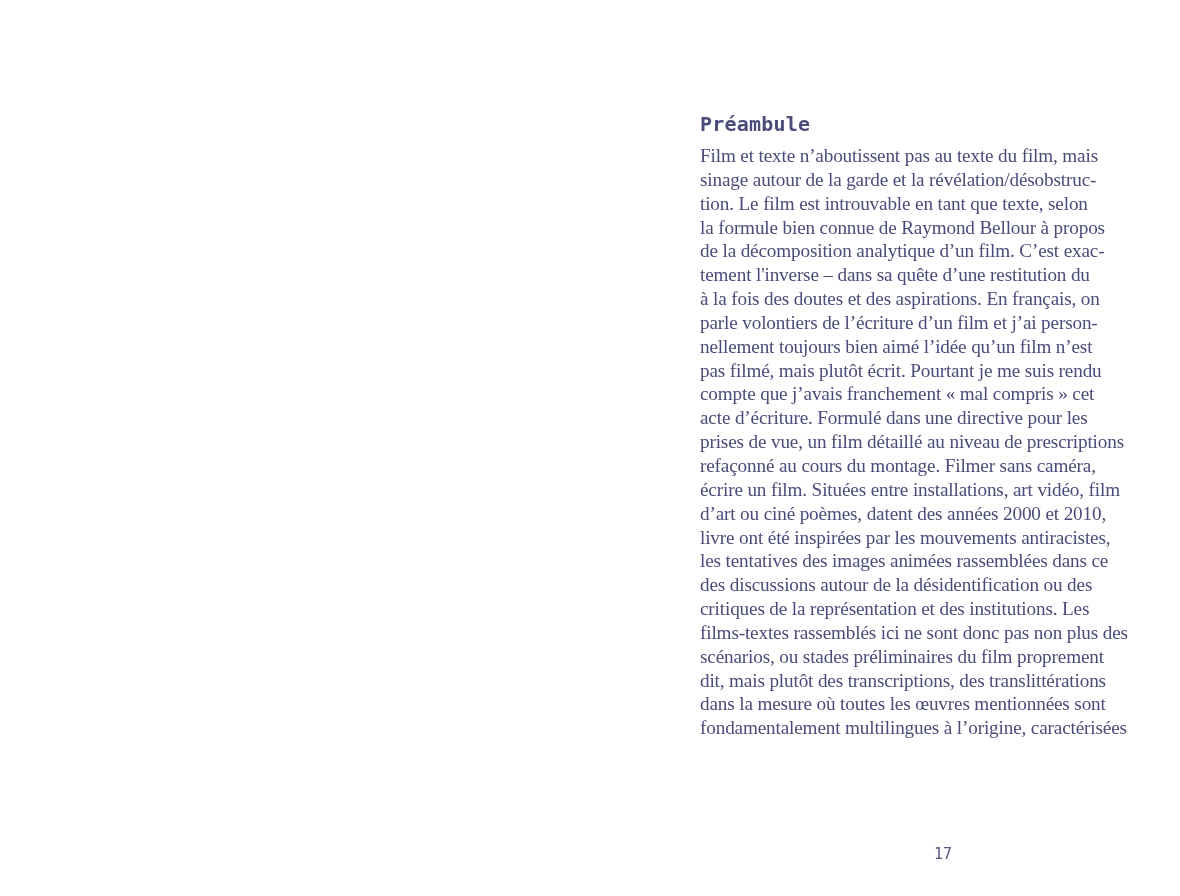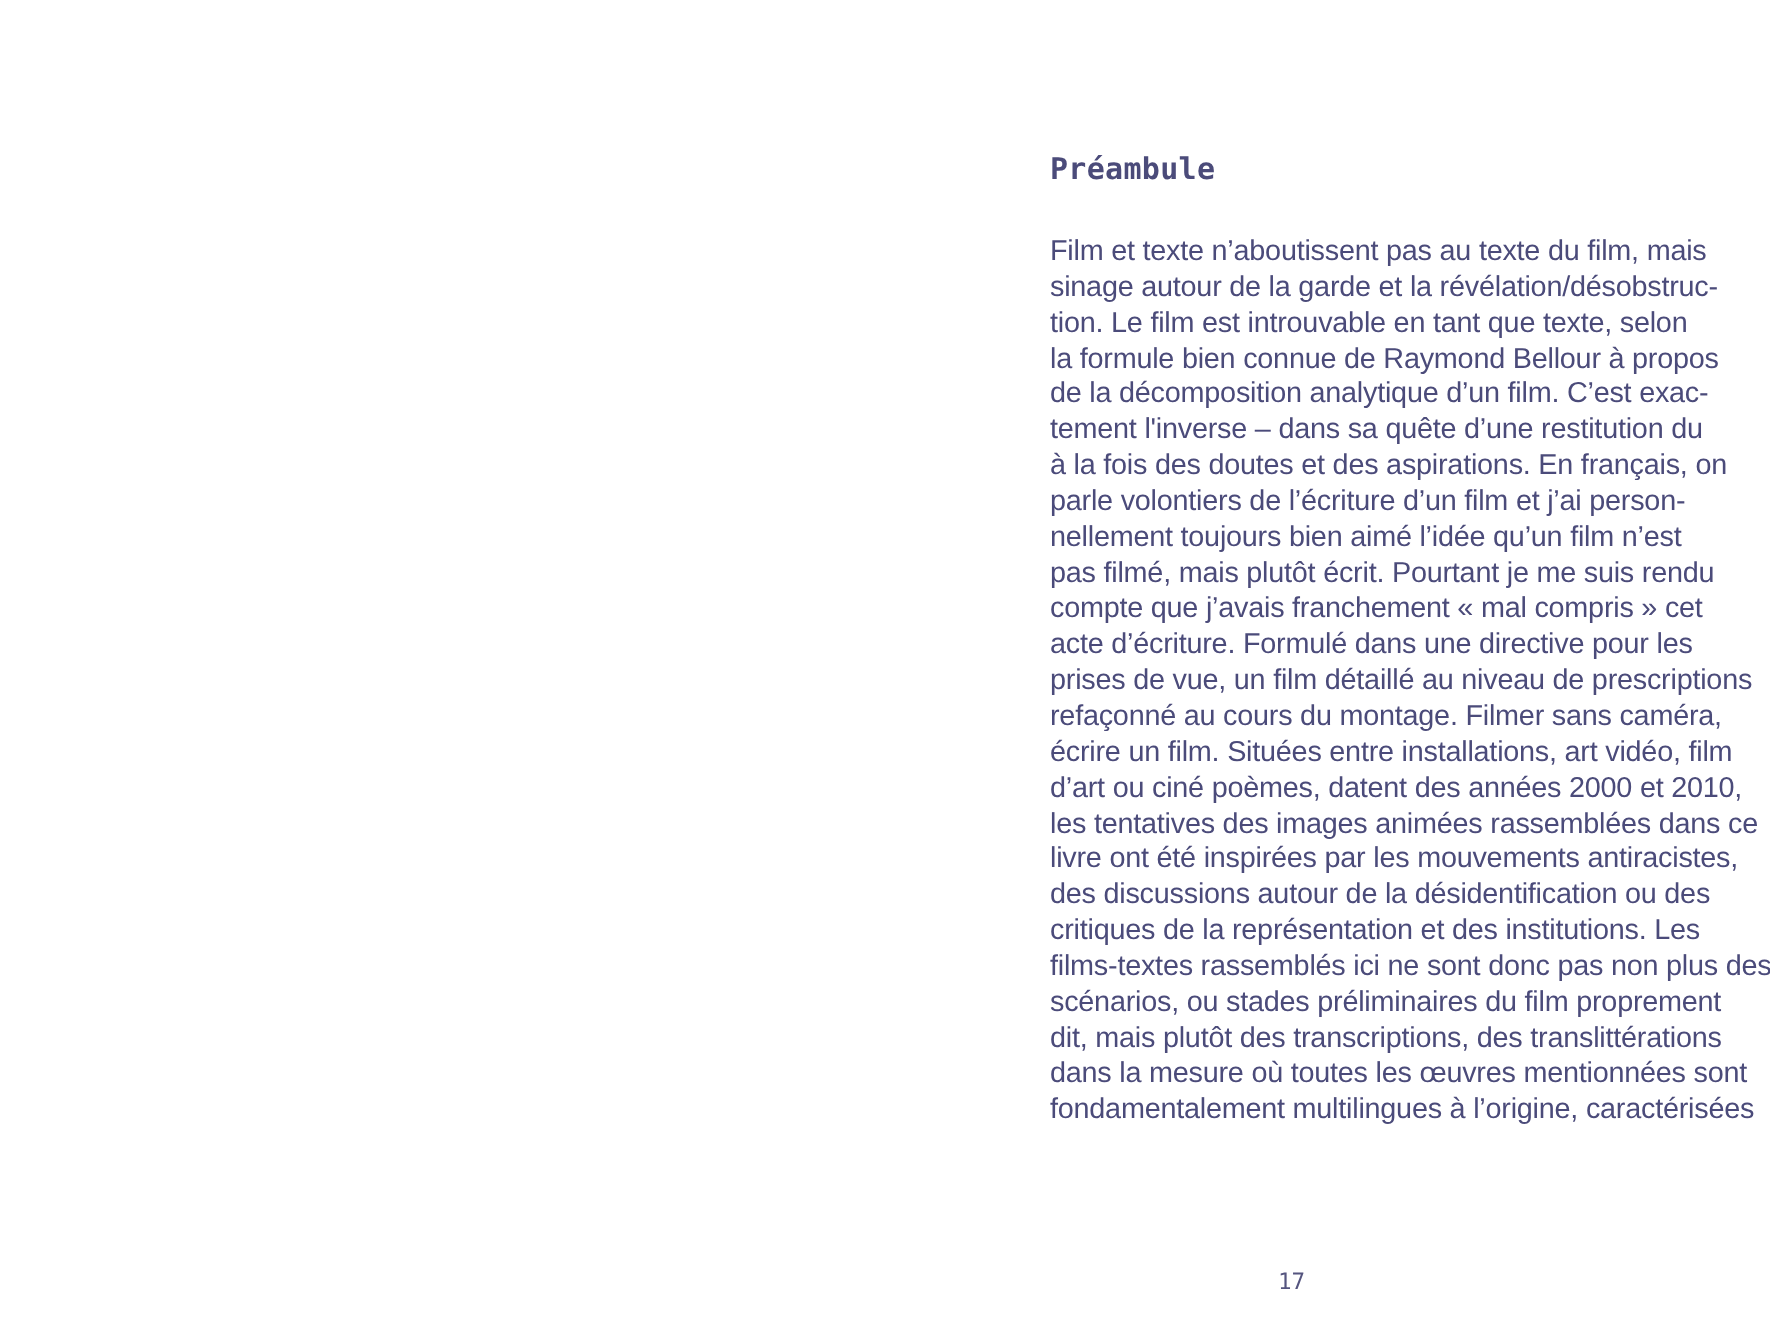--- a/index.html
+++ b/index.html
@@ -11,49 +11,49 @@
     position: relative;
     width: 1180px;
     height: 896px;
     background: #ffffff;
     overflow: hidden;
     font-family: "Liberation Serif", serif;
   }
   .page-title {
     position: absolute;
     left: 700px;
-    top: 52px;
+    top: 64px;
     font-family: "DejaVu Sans Mono", monospace;
     font-weight: bold;
     font-size: 20px;
     letter-spacing: 0.2px;
     color: #4b4b7a;
     white-space: nowrap;
     margin-top: 48px;
   }
   .body-text {
     position: absolute;
     left: 700px;
-    top: 156px;
+    top: 144px;
     width: 440px;
-    font-family: Liberation Sans, sans-serif;
+    font-family: Liberation Serif, serif;
     font-size: 19.2px;
     line-height: 23.85px;
     color: #4b4b7a;
   }
   .body-text .body-line {
     white-space: nowrap;
     letter-spacing: -0.15px;
   }
   .page-number {
     position: absolute;
     left: 852px;
     top: 845px;
     width: 100px;
-    text-align: left;
+    text-align: right;
     font-family: "DejaVu Sans Mono", monospace;
     font-size: 15px;
     font-weight: 500;
     color: #55557f;
   }
 </style>
 </head>
 <body>
 
 <div class="spread">
@@ -69,22 +69,22 @@
       <div class="body-line">à la fois des doutes et des aspirations. En français, on</div>
       <div class="body-line">parle volontiers de l’écriture d’un film et j’ai person-</div>
       <div class="body-line">nellement toujours bien aimé l’idée qu’un film n’est</div>
       <div class="body-line">pas filmé, mais plutôt écrit. Pourtant je me suis rendu</div>
       <div class="body-line">compte que j’avais franchement « mal compris » cet</div>
       <div class="body-line">acte d’écriture. Formulé dans une directive pour les</div>
       <div class="body-line">prises de vue, un film détaillé au niveau de prescriptions</div>
       <div class="body-line">refaçonné au cours du montage. Filmer sans caméra,</div>
       <div class="body-line">écrire un film. Situées entre installations, art vidéo, film</div>
       <div class="body-line">d’art ou ciné poèmes, datent des années 2000 et 2010,</div>
+      <div class="body-line">livre ont été inspirées par les mouvements antiracistes,</div>
       <div class="body-line">les tentatives des images animées rassemblées dans ce</div>
-      <div class="body-line">livre ont été inspirées par les mouvements antiracistes,</div>
       <div class="body-line">des discussions autour de la désidentification ou des</div>
       <div class="body-line">critiques de la représentation et des institutions. Les</div>
       <div class="body-line">films-textes rassemblés ici ne sont donc pas non plus des</div>
       <div class="body-line">scénarios, ou stades préliminaires du film proprement</div>
       <div class="body-line">dit, mais plutôt des transcriptions, des translittérations</div>
       <div class="body-line">dans la mesure où toutes les œuvres mentionnées sont</div>
       <div class="body-line">fondamentalement multilingues à l’origine, caractérisées</div>
     </div>
 
   <div class="page-number">17</div>

